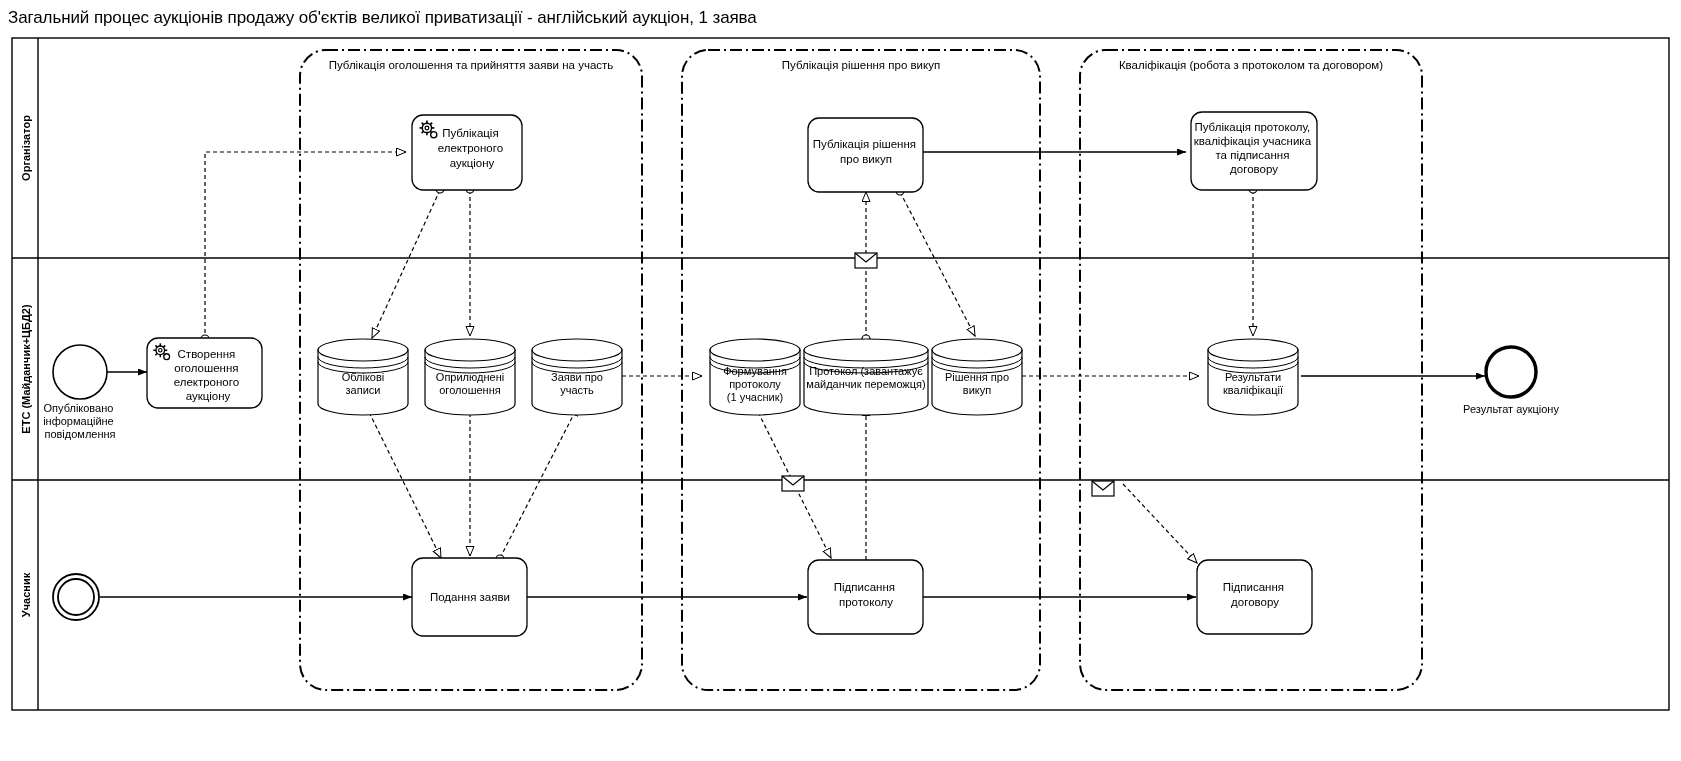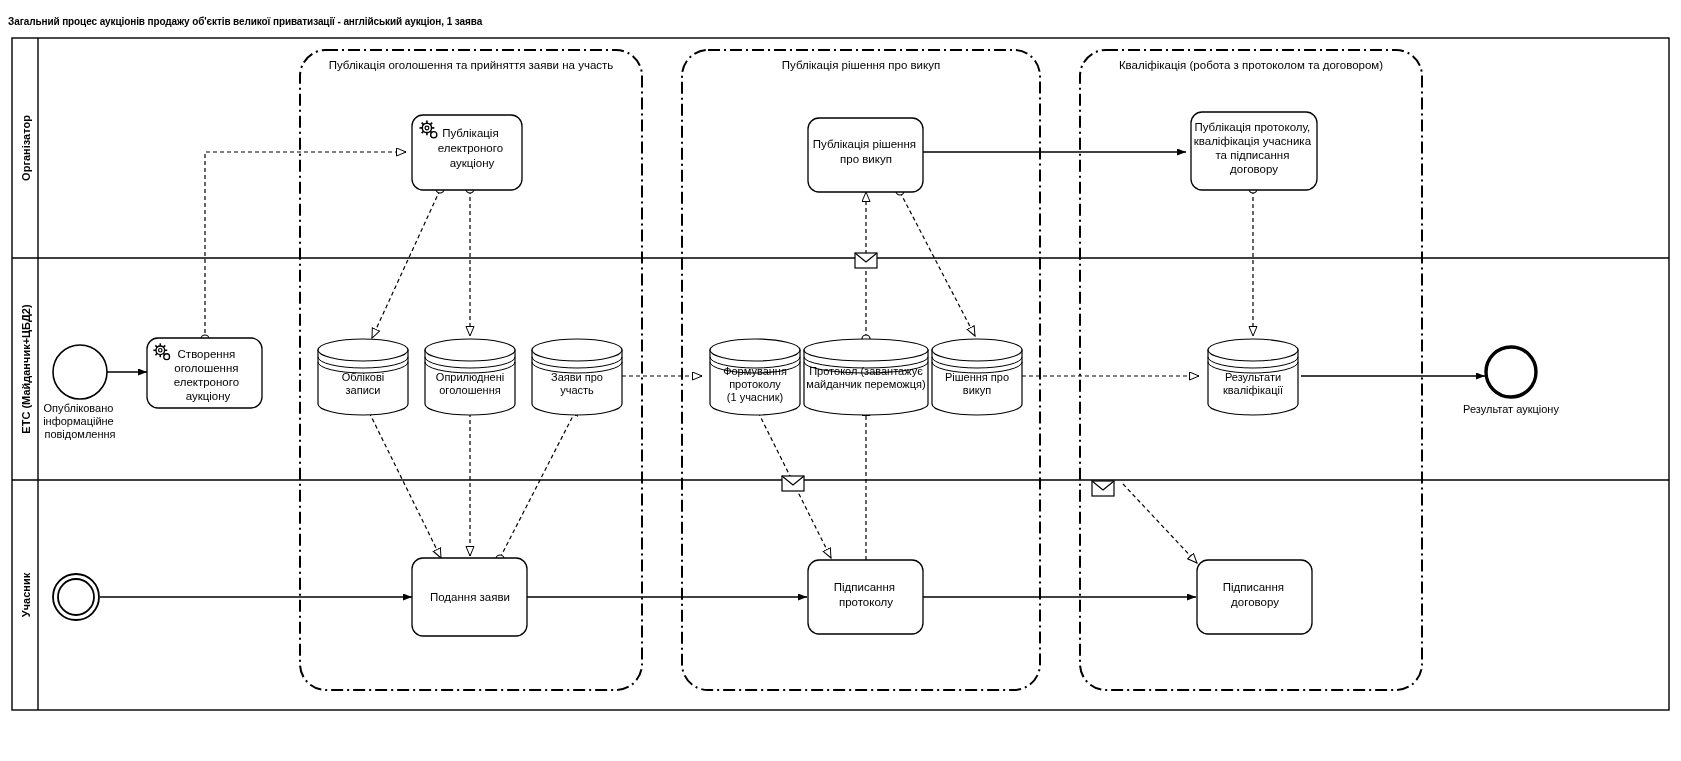--- a/index.html
+++ b/index.html
@@ -1,19 +1,19 @@
 <!DOCTYPE html>
 <html><head>
 <meta charset="utf-8">
 <style>
   html,body{margin:0;padding:0;background:#ffffff;}
   body{width:1681px;height:761px;font-family:"Liberation Sans",sans-serif;color:#000;overflow:hidden;}
   #page-title{
-    position:absolute;left:8px;top:16px;
-    font-size:10px;font-weight:bold;letter-spacing:-0.1px;white-space:nowrap;
+    position:absolute;left:8px;top:8px;
+    font-size:17px;font-weight:normal;letter-spacing:-0.1px;white-space:nowrap;
   }
   #diagram{position:absolute;left:0;top:0;width:1681px;height:761px;}
   svg{display:block;}
   .lane-label{font-size:11px;font-weight:bold;}
   .phase-label{font-size:11.5px;}
   .node-text{font-size:11.5px;}
   .db-text{font-size:11px;}
   .ev-text{font-size:11px;}
   text{fill:#000;font-family:"Liberation Sans",sans-serif;}
 </style>

